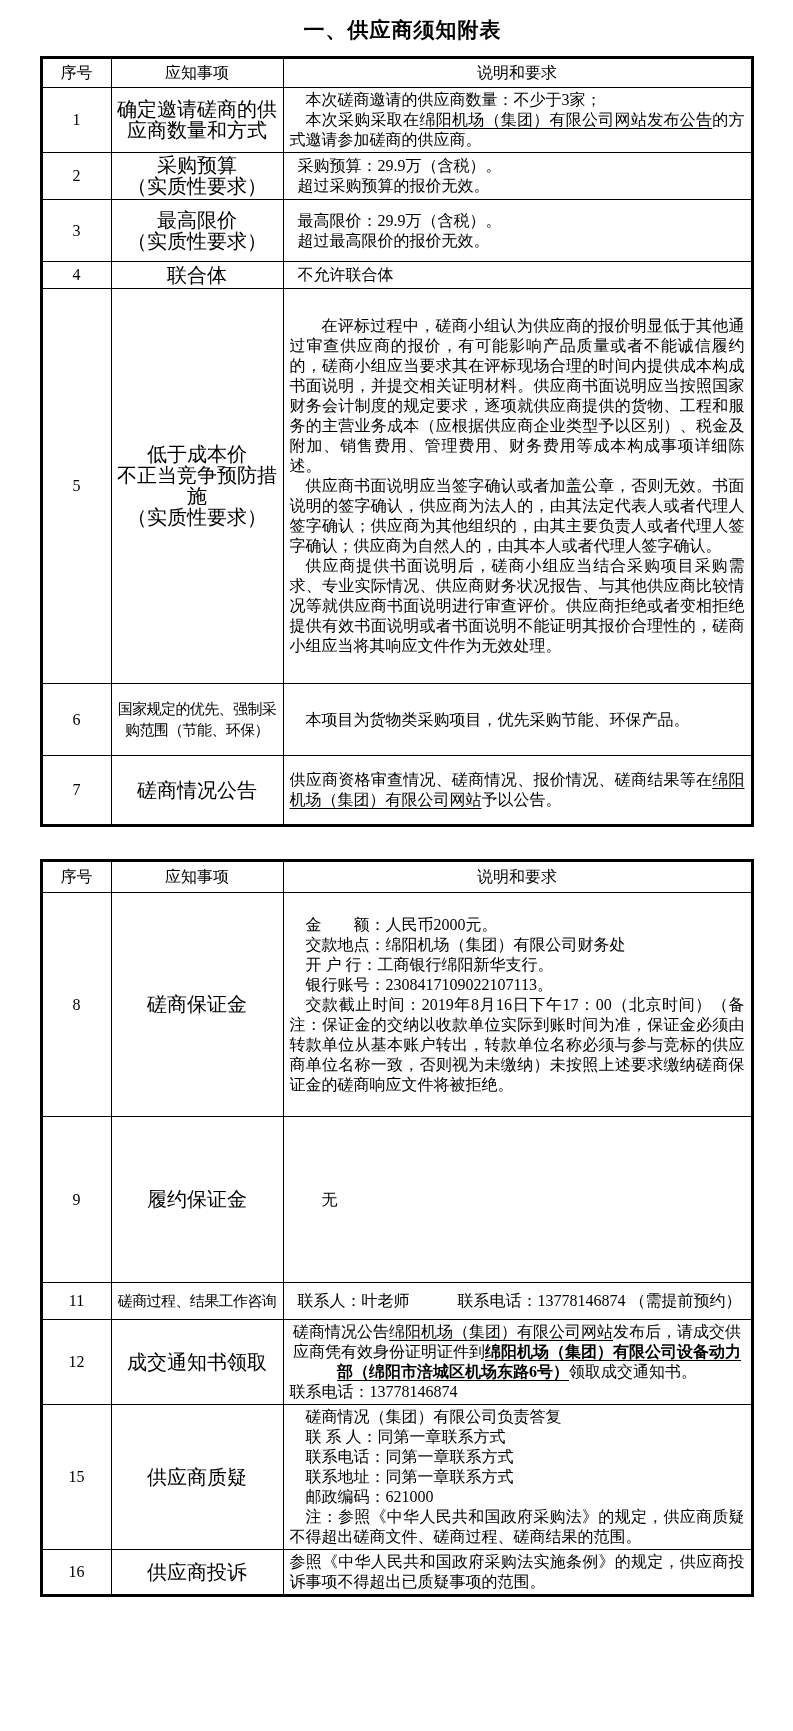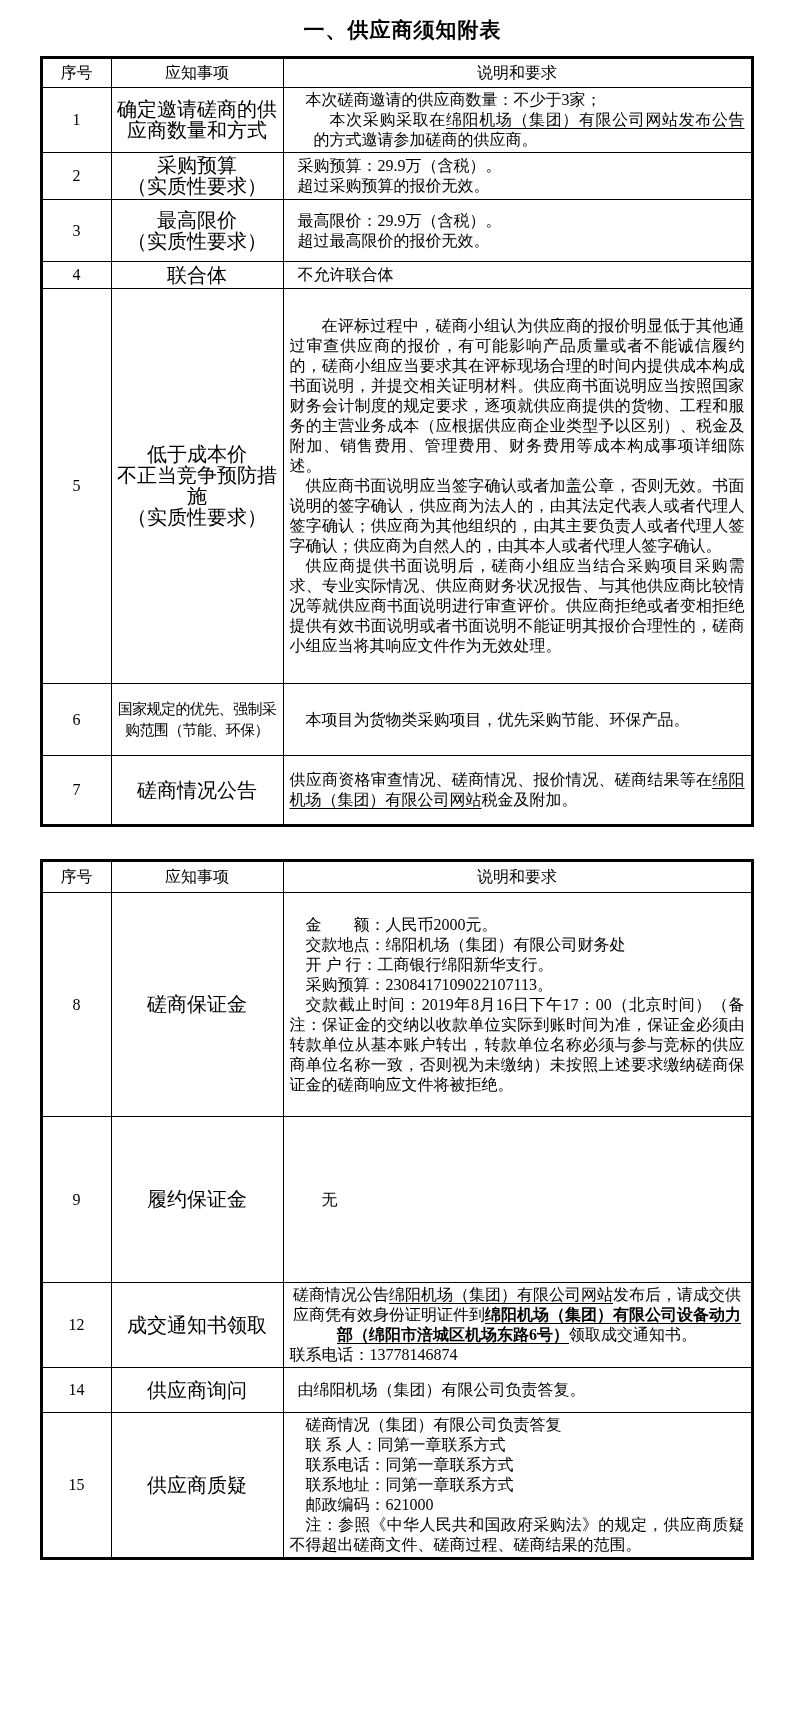--- a/index.html
+++ b/index.html
@@ -101,21 +101,21 @@
       <th>应知事项</th>
       <th>说明和要求</th>
     </tr>
   </thead>
   <tbody>
       <tr>
         <td class="no">1</td>
         <td class="item">确定邀请磋商的供应商数量和方式</td>
         <td class="desc">
           <p style="text-indent: 1em;"><span>本次磋商邀请的供应商数量：不少于3家；</span></p>
-          <p style="text-indent: 1em; margin-left: 24px;"><span>本次采购采取在</span><span class="u">绵阳机场（集团）有限公司网站发布公告</span><span>的方式邀请参加磋商的供应商。</span></p>
+          <p style="text-indent: 1em;"><span>本次采购采取在</span><span class="u">绵阳机场（集团）有限公司网站发布公告</span><span>的方式邀请参加磋商的供应商。</span></p>
         </td>
       </tr>
       <tr>
         <td class="no">2</td>
         <td class="item">采购预算<br>（实质性要求）</td>
         <td class="desc">
           <p style="text-indent: 0.5em;"><span>采购预算：29.9万（含税）。</span></p>
           <p style="text-indent: 0.5em;"><span>超过采购预算的报价无效。</span></p>
         </td>
       </tr>
@@ -147,21 +147,21 @@
         <td class="no">6</td>
         <td class="item fit">国家规定的优先、强制采购范围（节能、环保）</td>
         <td class="desc">
           <p style="text-indent: 1em;"><span>本项目为货物类采购项目，优先采购节能、环保产品。</span></p>
         </td>
       </tr>
       <tr>
         <td class="no">7</td>
         <td class="item">磋商情况公告</td>
         <td class="desc">
-          <p><span>供应商资格审查情况、磋商情况、报价情况、磋商结果等在</span><span class="u">绵阳机场（集团）有限公司网站</span><span>税金及附加。</span></p>
+          <p><span>供应商资格审查情况、磋商情况、报价情况、磋商结果等在</span><span class="u">绵阳机场（集团）有限公司网站</span><span>予以公告。</span></p>
         </td>
       </tr>
     </tbody>
 </table>
 
 <table class="notice t2">
   <colgroup>
     <col style="width:70px">
       <col style="width:172px">
       <col style="width:469px">
@@ -174,52 +174,59 @@
     </tr>
   </thead>
   <tbody>
       <tr>
         <td class="no">8</td>
         <td class="item">磋商保证金</td>
         <td class="desc">
           <p style="text-indent: 1em;"><span>金　　额：人民币2000元。</span></p>
           <p style="text-indent: 1em;"><span>交款地点：绵阳机场（集团）有限公司财务处</span></p>
           <p style="text-indent: 1em;"><span>开 户 行：工商银行绵阳新华支行。</span></p>
-          <p style="text-indent: 1em;"><span>采购预算：2308417109022107113。</span></p>
+          <p style="text-indent: 1em;"><span>银行账号：2308417109022107113。</span></p>
           <p style="text-indent: 1em;"><span>交款截止时间：2019年8月16日下午17：00（北京时间）（备注：保证金的交纳以收款单位实际到账时间为准，保证金必须由转款单位从基本账户转出，转款单位名称必须与参与竞标的供应商单位名称一致，否则视为未缴纳）未按照上述要求缴纳磋商保证金的磋商响应文件将被拒绝。</span></p>
         </td>
       </tr>
       <tr>
         <td class="no">9</td>
         <td class="item">履约保证金</td>
         <td class="desc">
           <p style="text-indent: 2em;"><span>无</span></p>
         </td>
       </tr>
       <tr>
+        <td class="no">11</td>
+        <td class="item fit">磋商过程、结果工作咨询</td>
+        <td class="desc">
+          <p style="text-indent: 0.5em;"><span>联系人：叶老师　　　联系电话：13778146874 （需提前预约）</span></p>
+        </td>
+      </tr>
+      <tr>
         <td class="no">12</td>
         <td class="item">成交通知书领取</td>
         <td class="desc">
           <p class="center"><span>磋商情况公告</span><span class="u">绵阳机场（集团）有限公司网站</span><span>发布后，请成交供应商凭有效身份证明证件到</span><span class="u b">绵阳机场（集团）有限公司设备动力部（绵阳市涪城区机场东路6号）</span><span>领取成交通知书。</span></p>
           <p><span>联系电话：13778146874</span></p>
-        </td>
-      </tr>
-      <tr>
-        <td class="no">14</td>
-        <td class="item">供应商询问</td>
-        <td class="desc">
-          <p style="text-indent: 0.5em;"><span>由绵阳机场（集团）有限公司负责答复。</span></p>
         </td>
       </tr>
       <tr>
         <td class="no">15</td>
         <td class="item">供应商质疑</td>
         <td class="desc">
           <p style="text-indent: 1em;"><span>磋商情况（集团）有限公司负责答复</span></p>
           <p style="text-indent: 1em;"><span>联 系 人：同第一章联系方式</span></p>
           <p style="text-indent: 1em;"><span>联系电话：同第一章联系方式</span></p>
           <p style="text-indent: 1em;"><span>联系地址：同第一章联系方式</span></p>
           <p style="text-indent: 1em;"><span>邮政编码：621000</span></p>
           <p style="text-indent: 1em;"><span>注：参照《中华人民共和国政府采购法》的规定，供应商质疑不得超出磋商文件、磋商过程、磋商结果的范围。</span></p>
         </td>
       </tr>
+      <tr>
+        <td class="no">16</td>
+        <td class="item">供应商投诉</td>
+        <td class="desc">
+          <p><span>参照《中华人民共和国政府采购法实施条例》的规定，供应商投诉事项不得超出已质疑事项的范围。</span></p>
+        </td>
+      </tr>
     </tbody>
 </table>
 
 </body></html>

